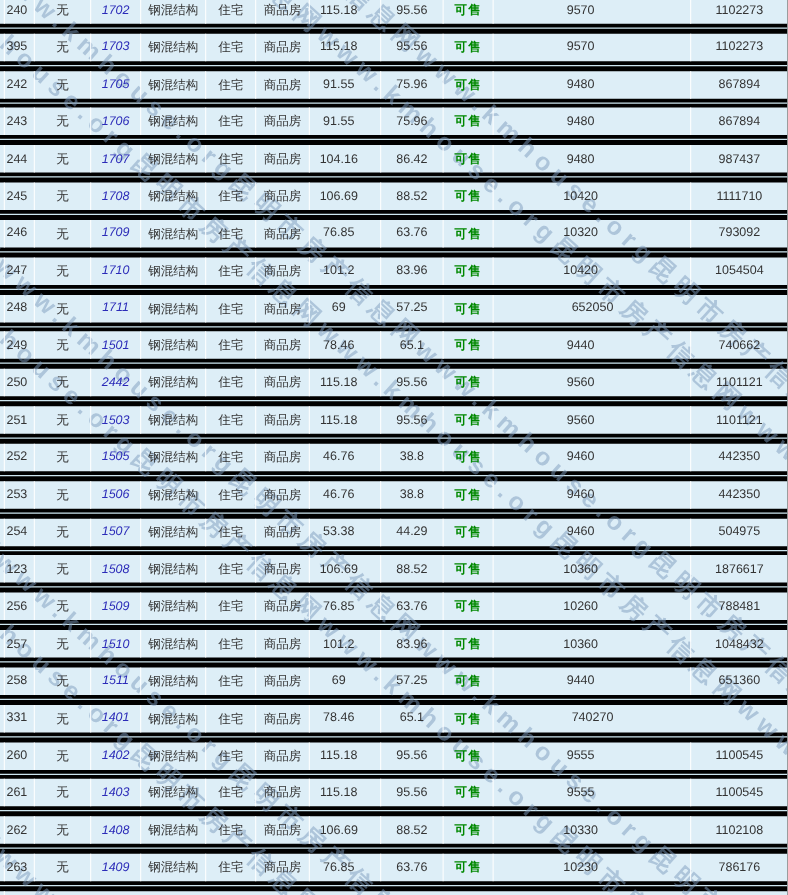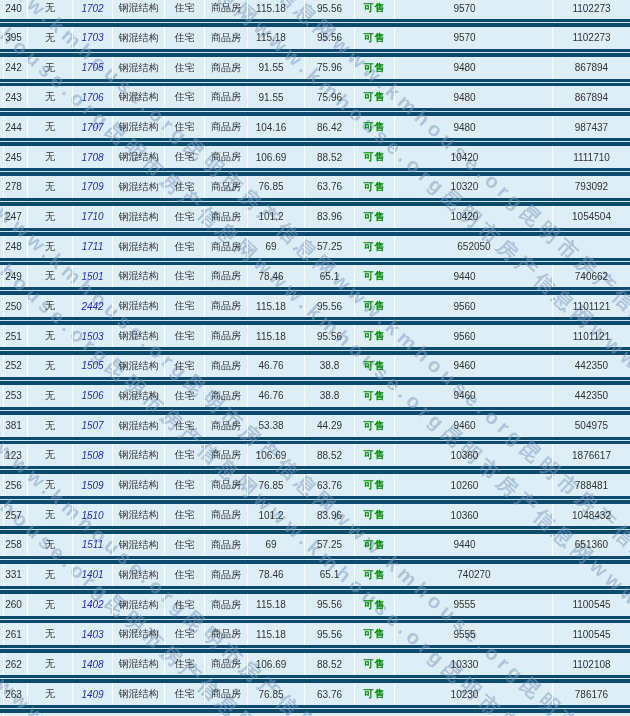--- a/index.html
+++ b/index.html
@@ -1,18 +1,18 @@
 <!DOCTYPE html>
 <html><head>
 <meta charset="utf-8">
 <style>
   * { box-sizing: border-box; margin: 0; padding: 0; }
   html, body { width: 630px; height: 716px; overflow: hidden; background: #ffffff;
     font-family: "Liberation Sans", "DejaVu Sans", sans-serif; }
-  .screen { position: relative; width: 630px; height: 716px; overflow: hidden; background: #0c4a6e; text-align: right; }
+  .screen { position: relative; width: 630px; height: 716px; overflow: hidden; background: #000000; text-align: right; }
 
   .rows { position: absolute; top: -3px; left: 0; width: 630px; }
   .row-block { height: 29.83px; }
   .row-inner {
     position: relative; height: 22px; background: #ddeef7;
     display: grid;
     grid-template-columns: 28px 45px 40px 52px 40px 43px 57px 50px 40px 158px 77px;
     align-items: stretch;
   }
   .row-inner::before { content: ""; position: absolute; left: 3px; top: 0; bottom: 0; width: 1px;
@@ -152,21 +152,21 @@
       <div class="cell c9">
             <span class="status">可售</span>
           </div>
       <div class="cell c10">10420</div>
       <div class="cell c11">1111710</div>
     </div>
   </div>
 
   <div class="row-block">
     <div class="row-inner">
-      <div class="cell c1">278</div>
+      <div class="cell c1">246</div>
       <div class="cell c2">无</div>
       <div class="cell c3">
             <a href="#">1709</a>
           </div>
       <div class="cell c4">钢混结构</div>
       <div class="cell c5">住宅</div>
       <div class="cell c6">商品房</div>
       <div class="cell c7">76.85</div>
       <div class="cell c8">63.76</div>
       <div class="cell c9">
@@ -311,21 +311,21 @@
       <div class="cell c9">
             <span class="status">可售</span>
           </div>
       <div class="cell c10">9460</div>
       <div class="cell c11">442350</div>
     </div>
   </div>
 
   <div class="row-block">
     <div class="row-inner">
-      <div class="cell c1">381</div>
+      <div class="cell c1">254</div>
       <div class="cell c2">无</div>
       <div class="cell c3">
             <a href="#">1507</a>
           </div>
       <div class="cell c4">钢混结构</div>
       <div class="cell c5">住宅</div>
       <div class="cell c6">商品房</div>
       <div class="cell c7">53.38</div>
       <div class="cell c8">44.29</div>
       <div class="cell c9">

